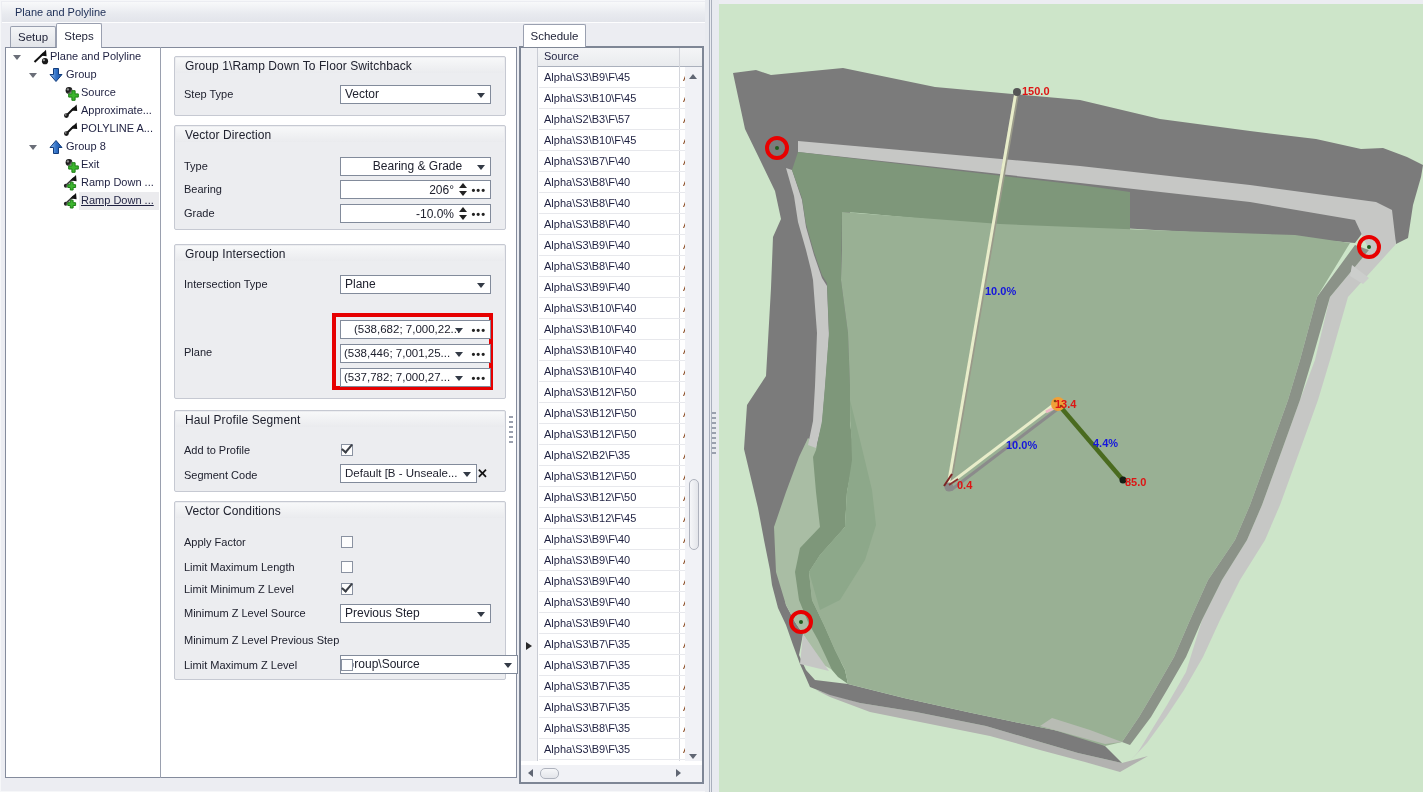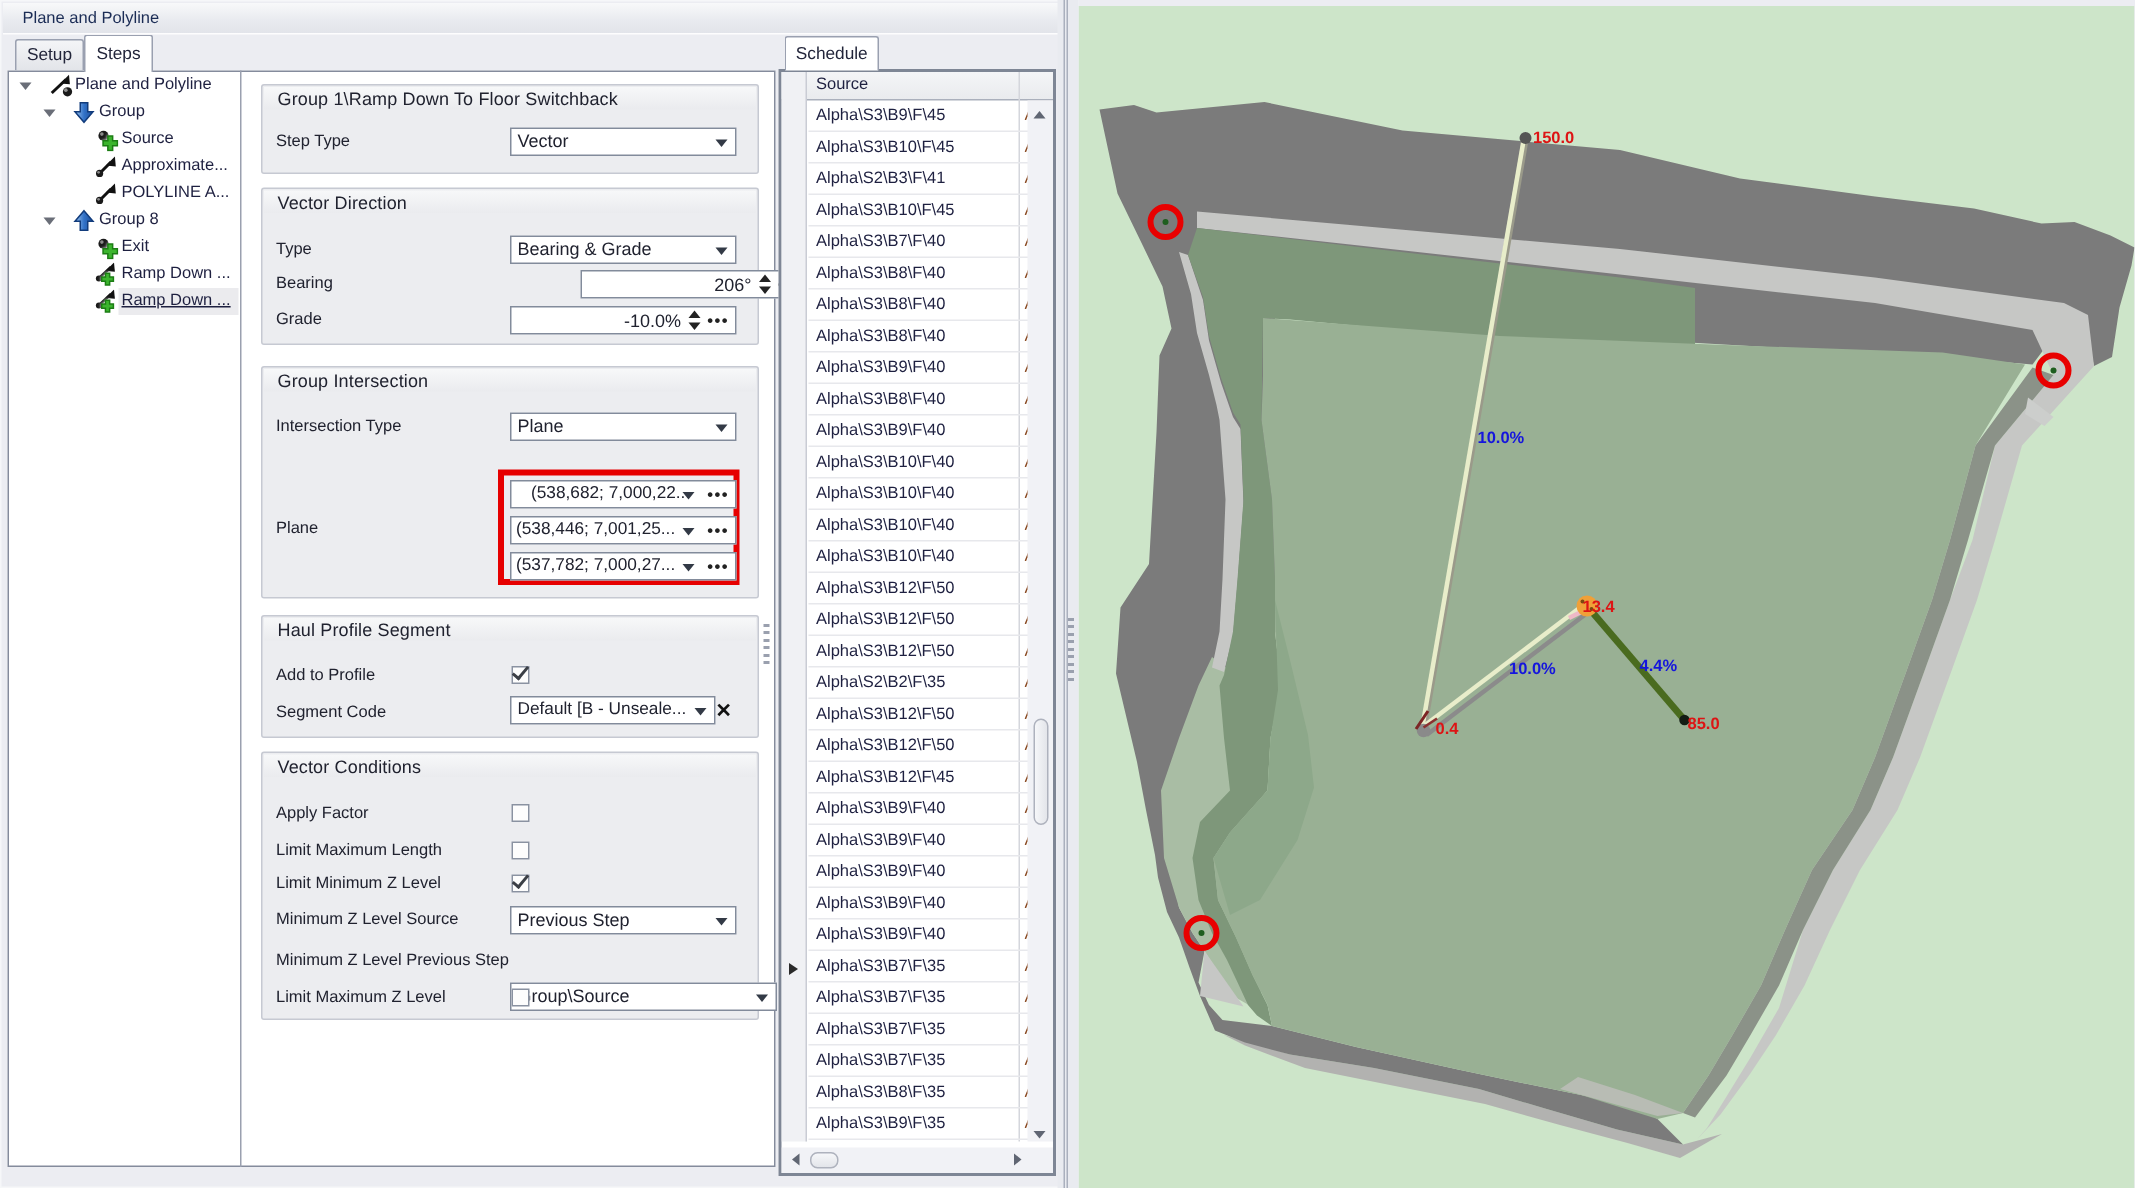--- a/index.html
+++ b/index.html
@@ -141,23 +141,23 @@
   <div id="form">
       <div class="gbox" style="top:56px;width:332px;height:60px;padding-left:24px;">
         <div class="ghead">Group 1\Ramp Down To Floor Switchback</div>
       </div>
 <div class="lbl" style="top:88px;">Step Type</div>
 <div class="combo" style="top:85px;left:340px;width:151px;">Vector<span class="da"></span></div>
 <div class="gbox" style="top:125px;width:332px;height:105px;">
         <div class="ghead">Vector Direction</div>
       </div>
 <div class="lbl" style="top:160px;">Type</div>
-<div class="combo" style="top:157px;left:340px;width:151px;">Bearing &amp; Grade<span class="da"></span></div>
+<div class="combo" style="top:157px;left:340px;width:151px;text-align:center;">Bearing &amp; Grade<span class="da"></span></div>
 <div class="lbl" style="top:183px;">Bearing</div>
-<div class="spinfield" style="top:180px;margin-left:47px;">
+<div class="spinfield" style="top:180px;">
         <span class="spinval">206°</span>
         <span class="spin">
           <span class="u"></span>
           <span class="d"></span>
         </span>
         <span class="dots">•••</span>
       </div>
 <div class="lbl" style="top:207px;">Grade</div>
 <div class="spinfield" style="top:204px;">
         <span class="spinval">-10.0%</span>
@@ -206,21 +206,21 @@
 
 <div class="abs" style="left:519px;top:46px;width:185px;height:738px;background:#fff;border:2px solid #7e8695;overflow:hidden;">
   <div class="abs" style="left:0;top:0;width:181px;height:19px;background:linear-gradient(#f4f5f7,#e9ebee);border-bottom:1px solid #aab0bc;"></div>
   <div class="abs" style="left:0;top:0;width:17px;height:713px;background:#f0f1f4;border-right:1px solid #c9ccd4;"></div>
   <div class="abs" style="left:158px;top:0;width:1px;height:713px;background:#d4d6dc;"></div>
   <div class="abs" style="left:23px;top:2px;font-size:11px;color:#1e2040;">Source</div>
   <div class="abs" style="left:162px;top:2px;font-size:11px;color:#1e2040;margin-left:28px;">Des</div>
   <div id="rows" class="abs" style="left:18px;top:0;width:163px;height:713px;">
     <div class="trow" style="top:19.0px;">Alpha\S3\B9\F\45</div>
 <div class="trow" style="top:40.0px;">Alpha\S3\B10\F\45</div>
-<div class="trow" style="top:61.0px;">Alpha\S2\B3\F\41</div>
+<div class="trow" style="top:61.0px;">Alpha\S2\B3\F\57</div>
 <div class="trow" style="top:82.0px;">Alpha\S3\B10\F\45</div>
 <div class="trow" style="top:103.0px;">Alpha\S3\B7\F\40</div>
 <div class="trow" style="top:124.0px;">Alpha\S3\B8\F\40</div>
 <div class="trow" style="top:145.0px;">Alpha\S3\B8\F\40</div>
 <div class="trow" style="top:166.0px;">Alpha\S3\B8\F\40</div>
 <div class="trow" style="top:187.0px;">Alpha\S3\B9\F\40</div>
 <div class="trow" style="top:208.0px;">Alpha\S3\B8\F\40</div>
 <div class="trow" style="top:229.0px;">Alpha\S3\B9\F\40</div>
 <div class="trow" style="top:250.0px;">Alpha\S3\B10\F\40</div>
 <div class="trow" style="top:271.0px;">Alpha\S3\B10\F\40</div>

